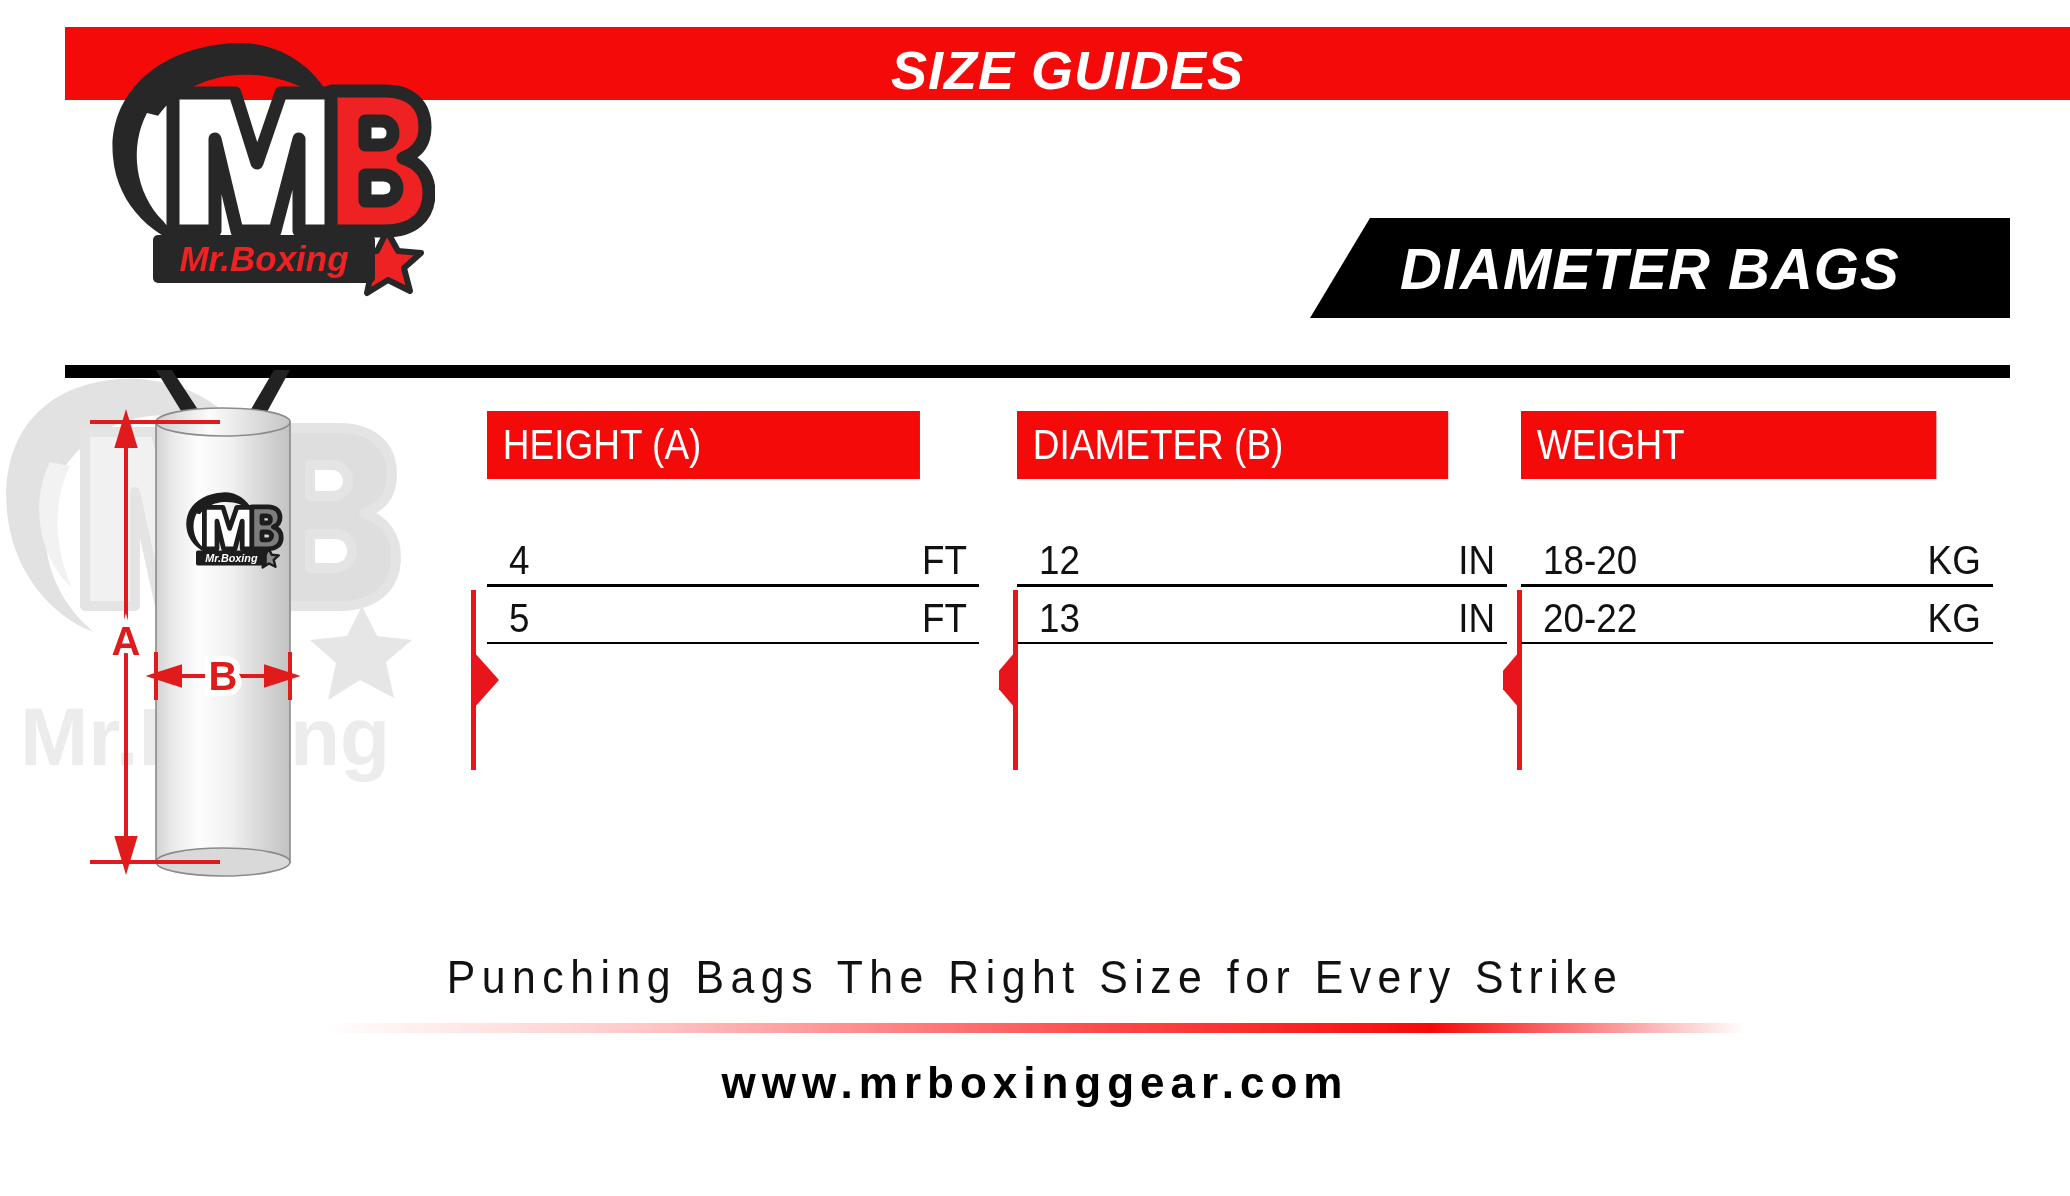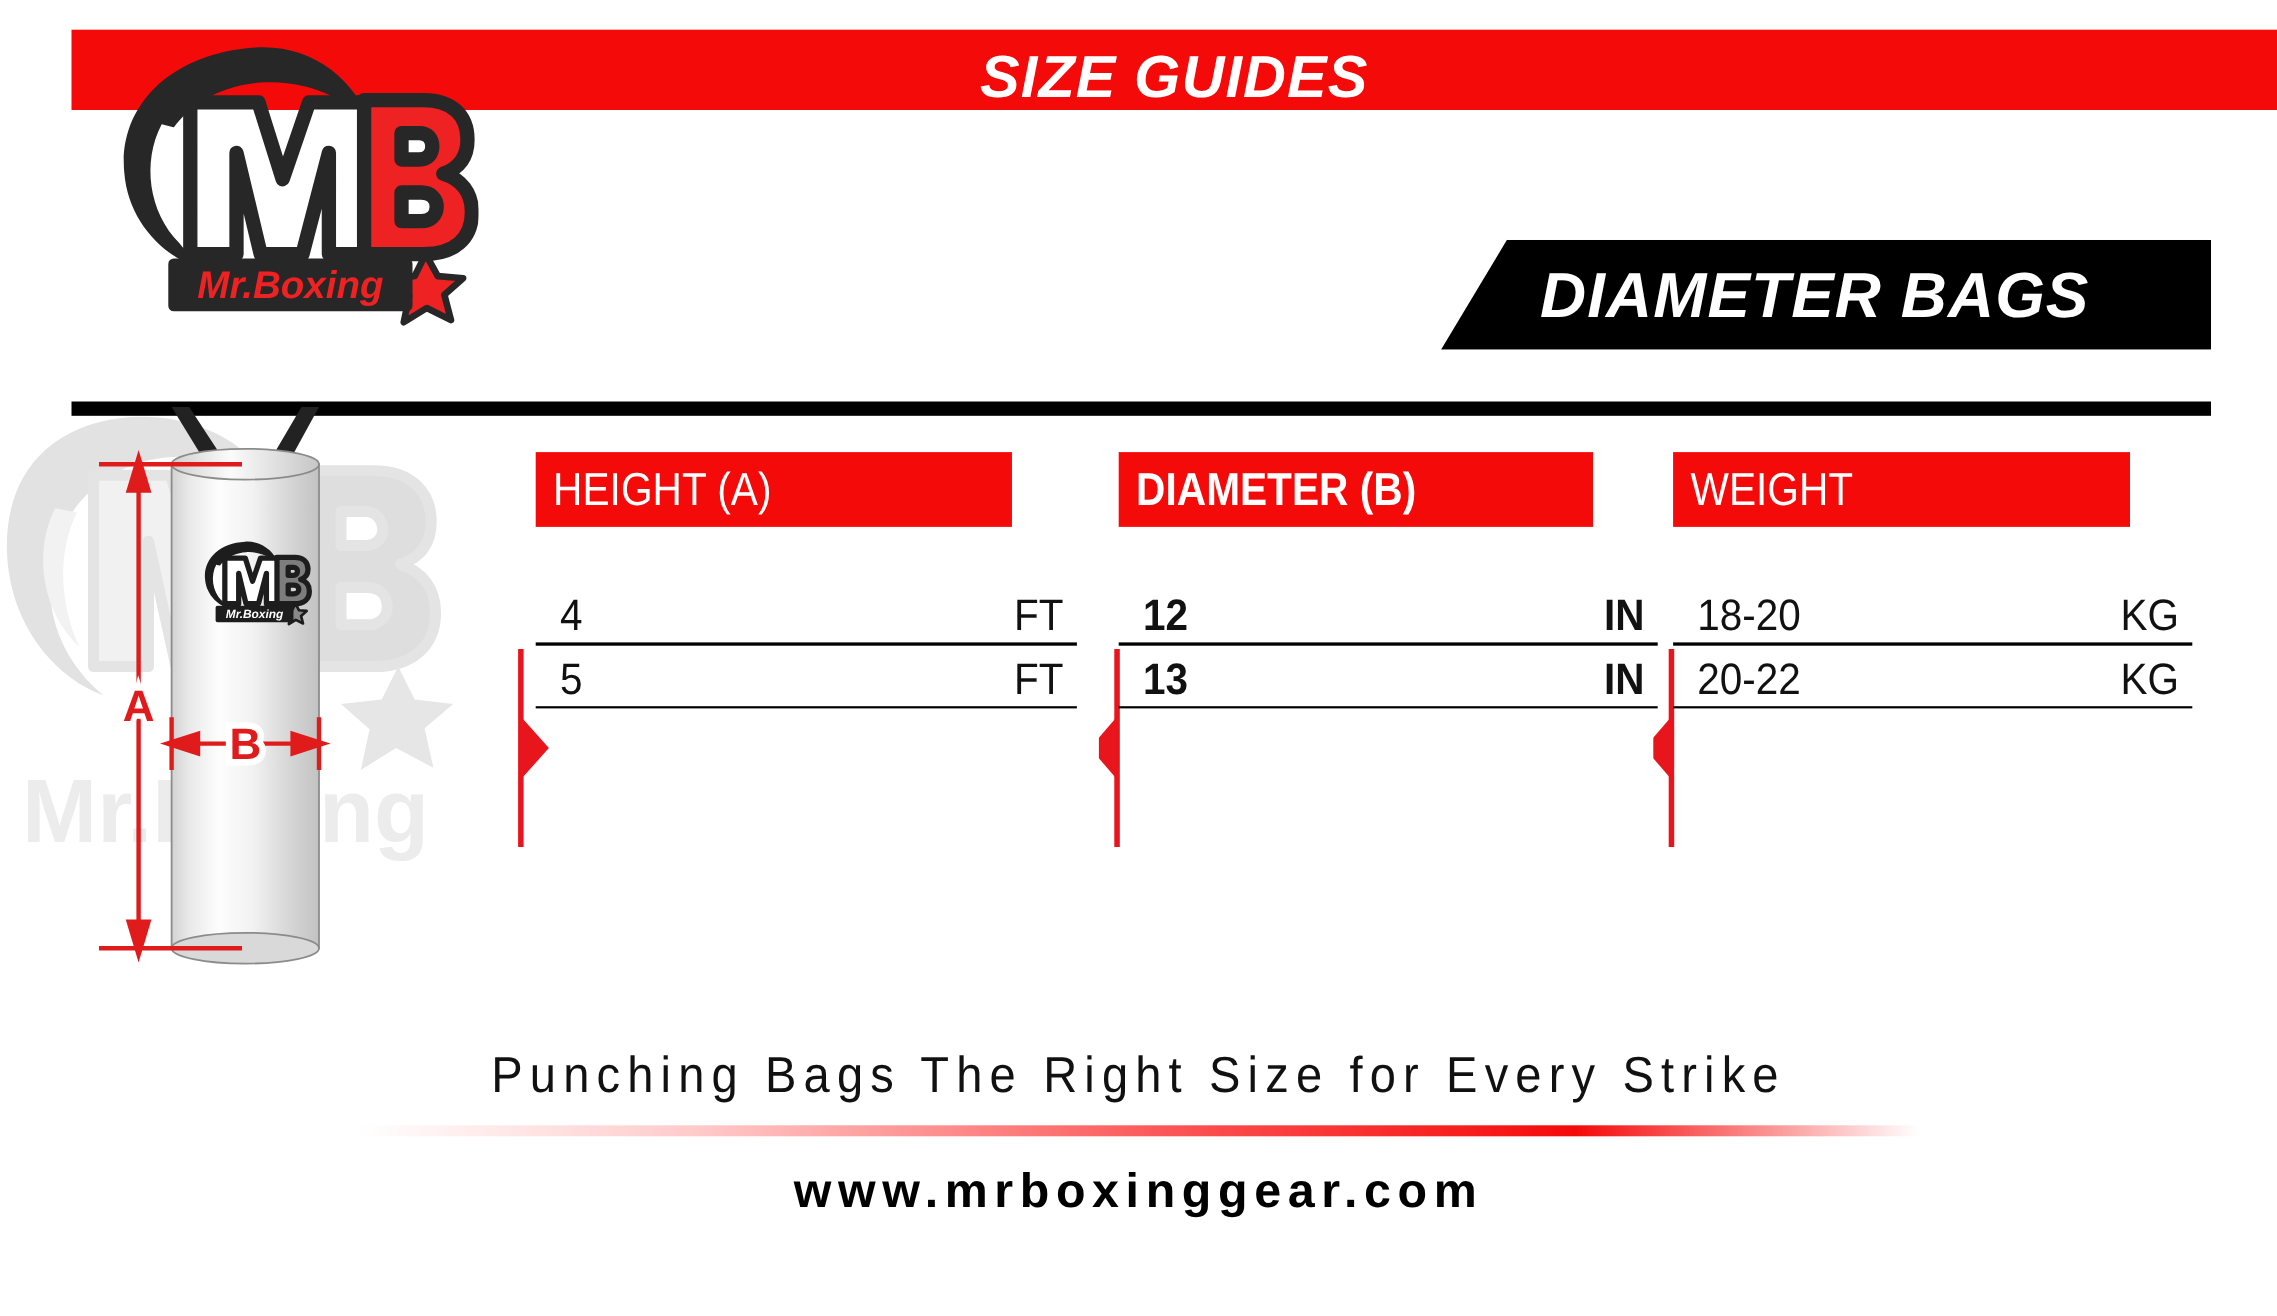--- a/index.html
+++ b/index.html
@@ -56,21 +56,21 @@
   .watermark svg{width:100%;height:100%;display:block;}
 
   
   .bag-area{position:absolute;left:60px;top:370px;width:380px;height:560px;}
   .bag-area svg{width:100%;height:100%;display:block;}
 
   
   .cols{position:absolute;left:487px;top:392px;width:1530px;height:300px;}
   .col{position:absolute;top:0;margin-top:19px;}
   .col-h{left:0px;width:492px;}
-  .col-d{left:530px;width:490px;font-weight:bold;}
+  .col-d{left:530px;width:490px;}
   .col-w{left:1034px;width:472px;}
 
   .col-head{
     height:68px;background:#f50a0a;color:#ffffff;
     display:flex;align-items:center;padding-left:18px;box-sizing:border-box;
     font-size:42px;letter-spacing:0px;
     transform:scaleX(0.88);transform-origin:left center;
     white-space:nowrap;
   }
   .col-body{position:relative;margin-top:51px;}

